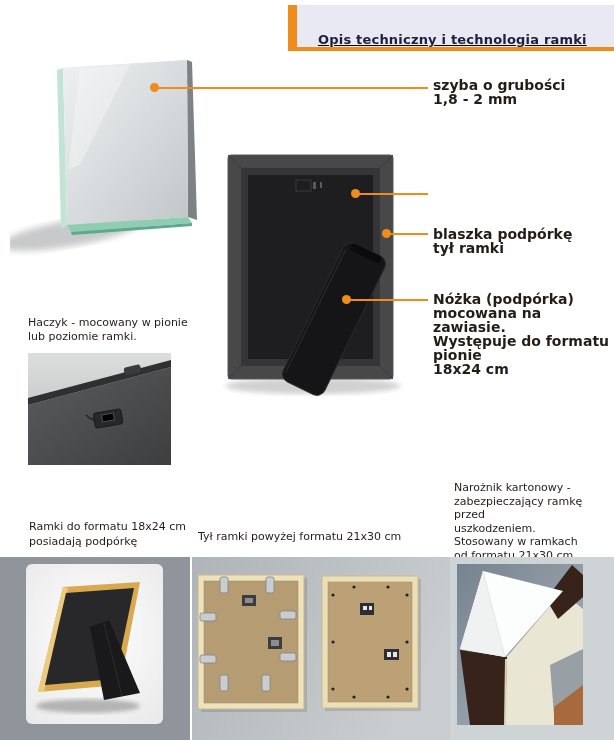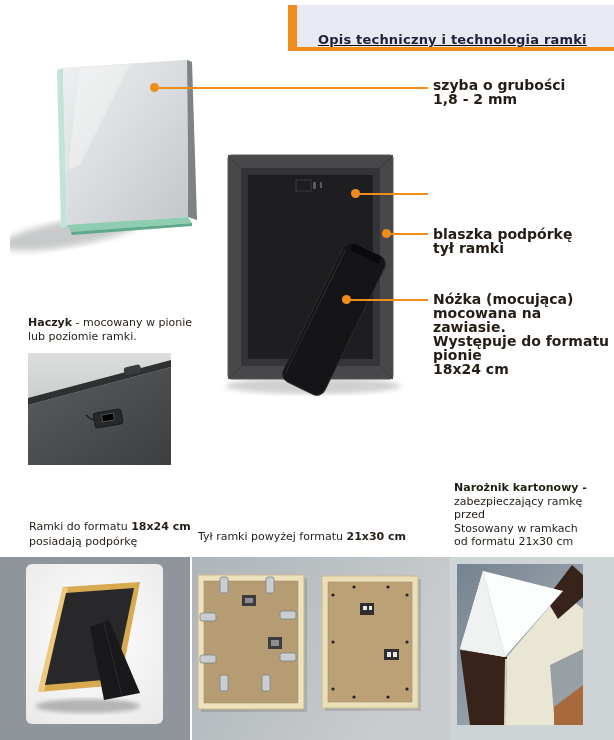--- a/index.html
+++ b/index.html
@@ -19,21 +19,21 @@
                 color:var(--header-text,#20203E); letter-spacing:.2px; }
 
   
   .callout-dot  { width:9px; height:9px; border-radius:50%;
                   background:var(--accent-orange,#F08C1C); }
   .callout-line { height:2px; background:var(--accent-orange,#F08C1C); }
   .callout-label { font-size:14px; font-weight:bold; line-height:14px;
                    color:var(--body-text,#241D16); }
   .note { font-size:11px; line-height:14px; color:var(--body-text,#241D16); }
   .caption { font-size:11px; line-height:15px; color:var(--body-text,#241D16); }
-  .b { font-weight:bold; }
+  .b { font-weight:normal; }
   .tight { line-height:13.5px; }
 </style>
 </head>
 <body>
 
 <div class="page">
 
   <div class="abs header">
     <div class="header-accent"></div>
     <span class="page-title">Opis techniczny i technologia ramki</span>
@@ -97,21 +97,21 @@
   <div class="abs callout-dot" style="left:382px;top:229px"></div>
   <div class="abs callout-line" style="left:389px;top:233px;width:39px"></div>
   <div class="abs callout-label" style="left:433px;top:227px">
     <div>blaszka podpórkę</div>
     <div>tył ramki</div>
   </div>
 
   <div class="abs callout-dot" style="left:342px;top:295px"></div>
   <div class="abs callout-line" style="left:349px;top:299px;width:79px"></div>
   <div class="abs callout-label" style="left:433px;top:292px">
-    <div>Nóżka (mocująca)</div>
+    <div>Nóżka (podpórka)</div>
     <div>mocowana na zawiasie.</div>
     <div>Występuje do formatu pionie</div>
     <div>18x24 cm</div>
   </div>
 
   <div class="abs note" style="left:28px;top:316px;width:176px">
     <span class="b">Haczyk</span><span> - </span><span>mocowany w pionie lub poziomie ramki.</span>
   </div>
 
   <svg class="abs" style="left:28px;top:353px" width="143" height="112" viewBox="0 0 143 112">
@@ -130,20 +130,21 @@
     <polygon points="0,45 143,7 143,14 0,52" fill="#2E3032"></polygon>
     <rect x="96" y="13" width="17" height="8" rx="3" fill="#3A3C3E" transform="rotate(-14 104 17)"></rect>
     <path d="M58,62 Q66,70 74,66" fill="none" stroke="#202224" stroke-width="1.5"></path>
     <rect x="66" y="58" width="28" height="15" rx="3" fill="#26282A" stroke="#191b1d" transform="rotate(-10 80 65)"></rect>
     <rect x="74" y="61" width="12" height="7" fill="#44464" opacity="0.9" transform="rotate(-10 80 65)" stroke="#55585a" stroke-width="1"></rect>
   </svg>
 
   <div class="abs note tight" style="left:454px;top:481px;width:158px">
     <div><span class="b">Narożnik kartonowy</span><span class="b"> -</span></div>
     <div>zabezpieczający ramkę przed</div>
+    <div>uszkodzeniem.</div>
     <div>Stosowany w ramkach</div>
     <div>od formatu 21x30 cm</div>
   </div>
 
   <div class="abs caption" style="left:29px;top:519px">
     <div><span>Ramki do formatu </span><span class="b">18x24 cm</span></div>
     <div>posiadają podpórkę</div>
   </div>
 
   <div class="abs caption" style="left:198px;top:529px">

